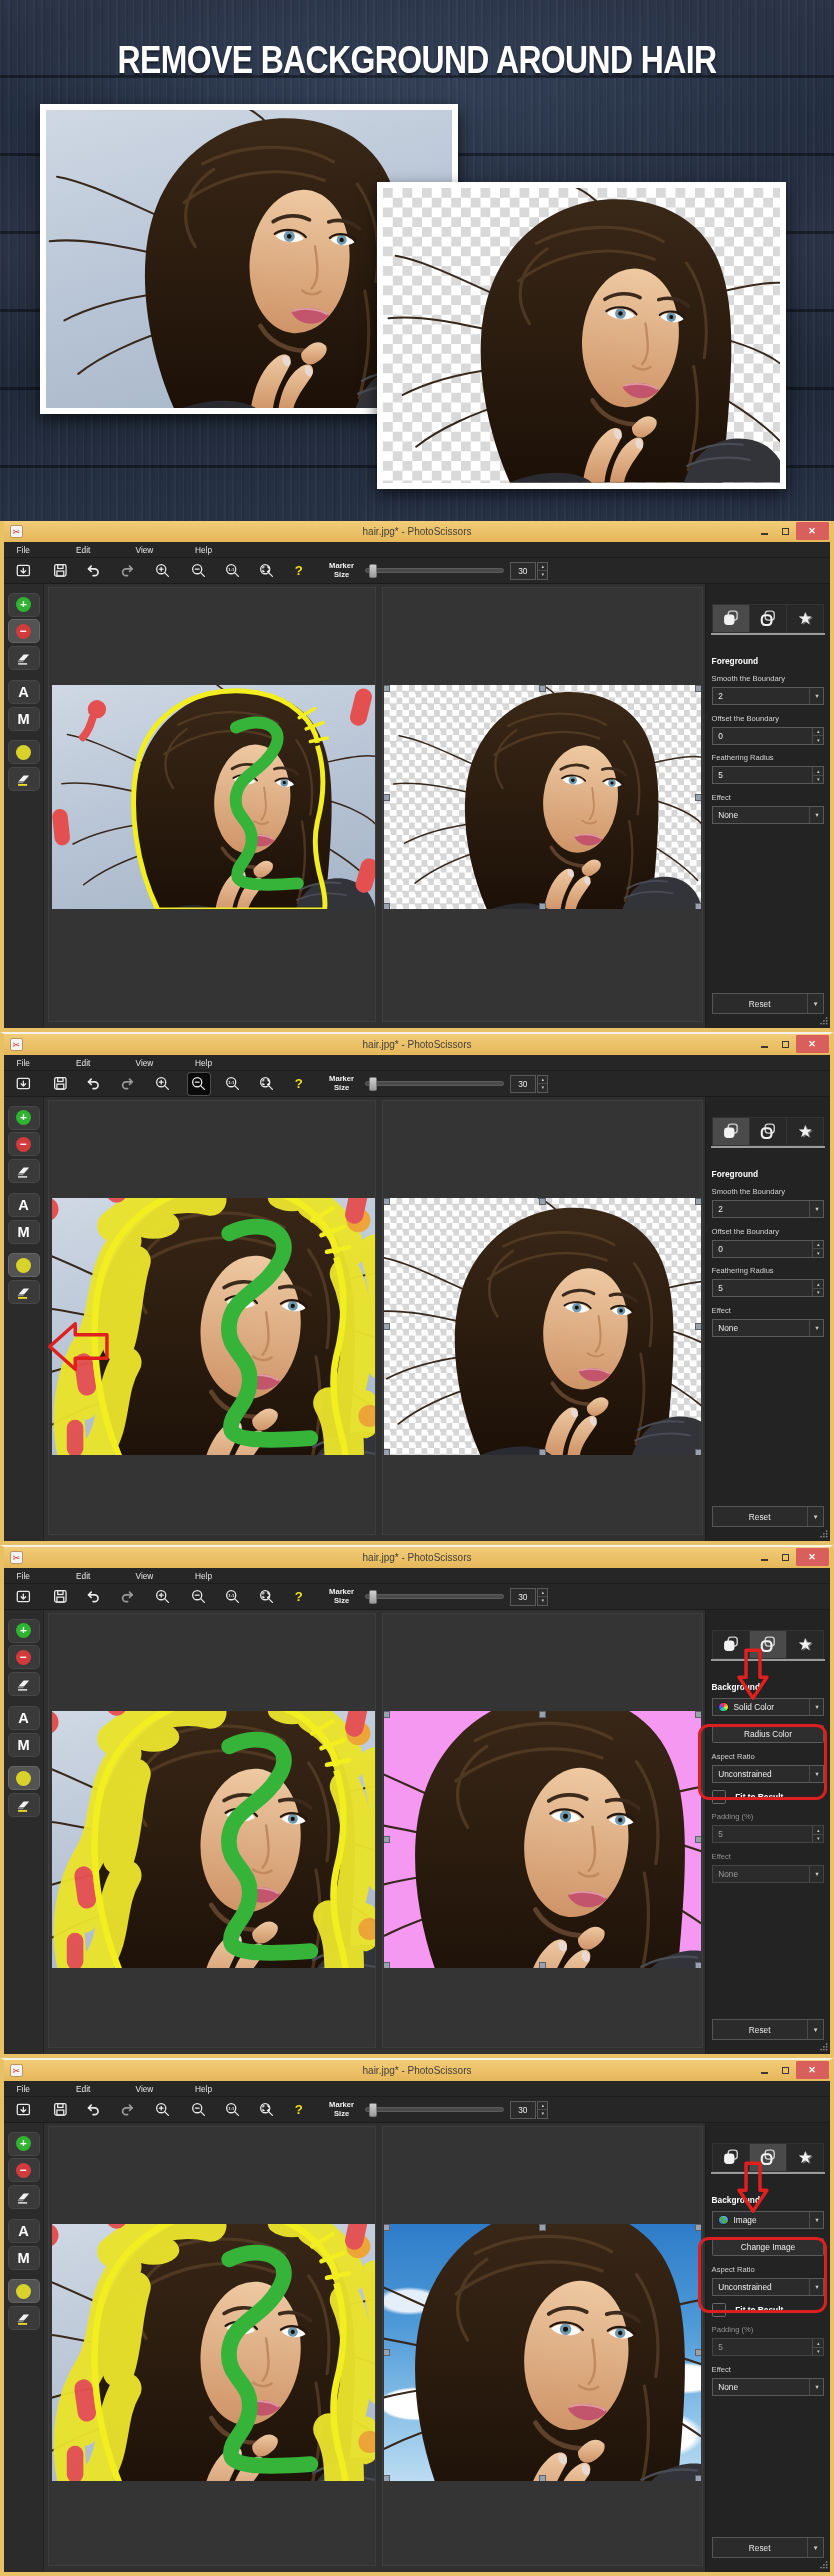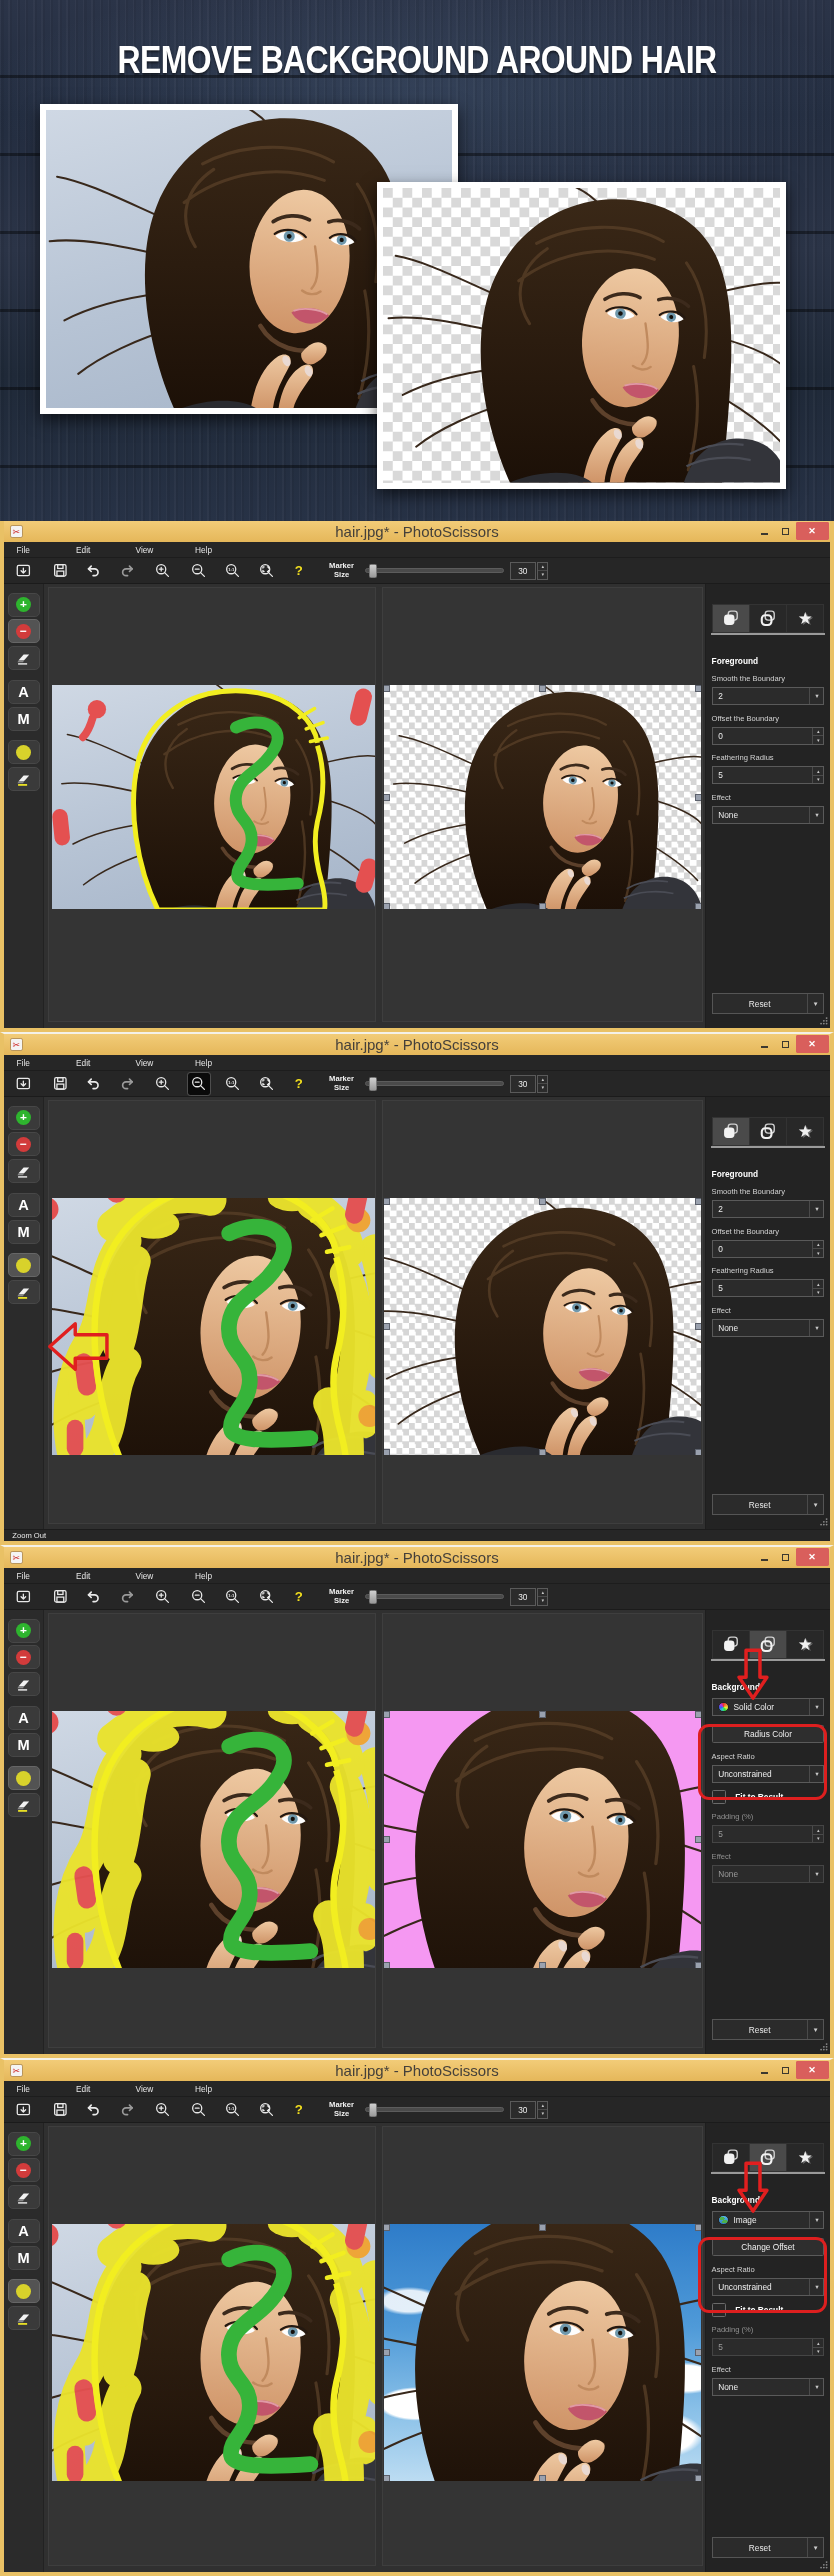--- a/index.html
+++ b/index.html
@@ -34,21 +34,21 @@
     radial-gradient(56px 23.6px at 8% 30%, rgba(255,255,255,.85) 45%, rgba(255,255,255,0) 60%),
     linear-gradient(180deg,#2e7cc9 0%,#4f9ad8 40%,#8ec3e9 75%,#bcdcf2 100%);}
   .fitsvg{position:absolute;inset:0;width:100%;height:100%;}
 
   
   .win{position:absolute;left:0;width:834px;background:#e9c165;border-left:4.2px solid #e9c165;border-right:4.2px solid #e9c165;border-bottom:4.2px solid #e9c165;display:flex;flex-direction:column;}
   .win.sep{border-top:2.1px solid #f4f1e8;}
   .titlebar{height:21px;flex:0 0 21px;background:linear-gradient(180deg,#f2cc78,#e5b75a);display:flex;align-items:center;position:relative;}
   .app-ico{width:13.2px;height:13.2px;margin-left:5.6px;background:#f4f4f4;border:0.7px solid #b9955a;border-radius:2.1px;
     display:flex;align-items:center;justify-content:center;font-size:9px;color:#cc2222;}
-  .title-text{position:absolute;left:0;right:0;text-align:center;font-size:15px;color:#45403a;}
+  .title-text{position:absolute;left:0;right:0;text-align:center;font-size:10px;color:#45403a;}
   .caps{position:absolute;right:1.4px;top:1.4px;height:18px;display:flex;align-items:center;}
   .cap{width:21px;height:15.3px;display:flex;align-items:center;justify-content:center;color:#3c382f;font-size:8.3px;}
   .cap-min span{display:block;width:7px;height:1.4px;background:#3c382f;margin-top:5.6px;}
   .cap-max span{display:block;width:7px;height:6.3px;border:1.4px solid #3c382f;}
   .cap-close{width:33px;height:18px;background:#d95f5c;border-radius:1.4px;display:flex;align-items:center;justify-content:center;color:#fff;font-size:9px;font-weight:bold;}
   .menubar{height:16px;flex:0 0 16px;background:#262626;border-bottom:0.7px solid #1d1d1d;display:flex;align-items:center;color:#e6e6e6;font-size:8.3px;}
   .menu-item{margin-left:12.5px;width:47px;}
   .toolbar{height:26.4px;flex:0 0 26.4px;background:#262626;border-bottom:0.7px solid #1b1b1b;display:flex;align-items:center;color:#e8e8e8;}
   .tbtn{width:22px;height:22px;display:flex;align-items:center;justify-content:center;border-radius:2.1px;}
   .tbtn svg{display:block;}
@@ -727,23 +727,20 @@
             </svg>
 
       </div>
 
       <svg class="ann win-arrow-left" width="64" height="51" viewBox="0 0 92 74">
         <path d="M88,20 L42,20 L42,4 L5,37 L42,70 L42,54 L88,54 Z" fill="none" stroke="#e01f1f" stroke-width="5" stroke-linejoin="round"></path>
       </svg>
 
     </div>
 
-    <div class="statusbar">
-      <span>Zoom Out</span>
-    </div>
   </section>
 
   <section class="win sep variant-background rbg-pink arrow-down left-zoom no-status has-redbox icon-color-wheel" style="top: 1545px; height: 513px;">
     <div class="titlebar">
       <div class="app-ico">✂</div>
       <div class="title-text">hair.jpg* - PhotoScissors</div>
       <div class="caps">
         <div class="cap cap-min">
               <span></span>
             </div>
@@ -1178,21 +1175,21 @@
 
         <div class="sb-bg">
           <div class="sb-header">Background</div>
           <div class="sb-field" style="margin-top:6.3px">
             <span class="val">
                   <span class="ico-globe"></span>
                   <span>Image</span>
                 </span>
             <span class="dd"></span>
           </div>
-          <div class="sb-btn">Change Offset</div>
+          <div class="sb-btn">Change Image</div>
           <div class="sb-label">Aspect Ratio</div>
           <div class="sb-field">
                 <span class="val">Unconstrained</span>
                 <span class="dd"></span>
               </div>
           <div class="fit-row">
             <span class="checkbox"></span>
             <span class="fit-label">Fit to Result</span>
           </div>
           <div class="dim">

